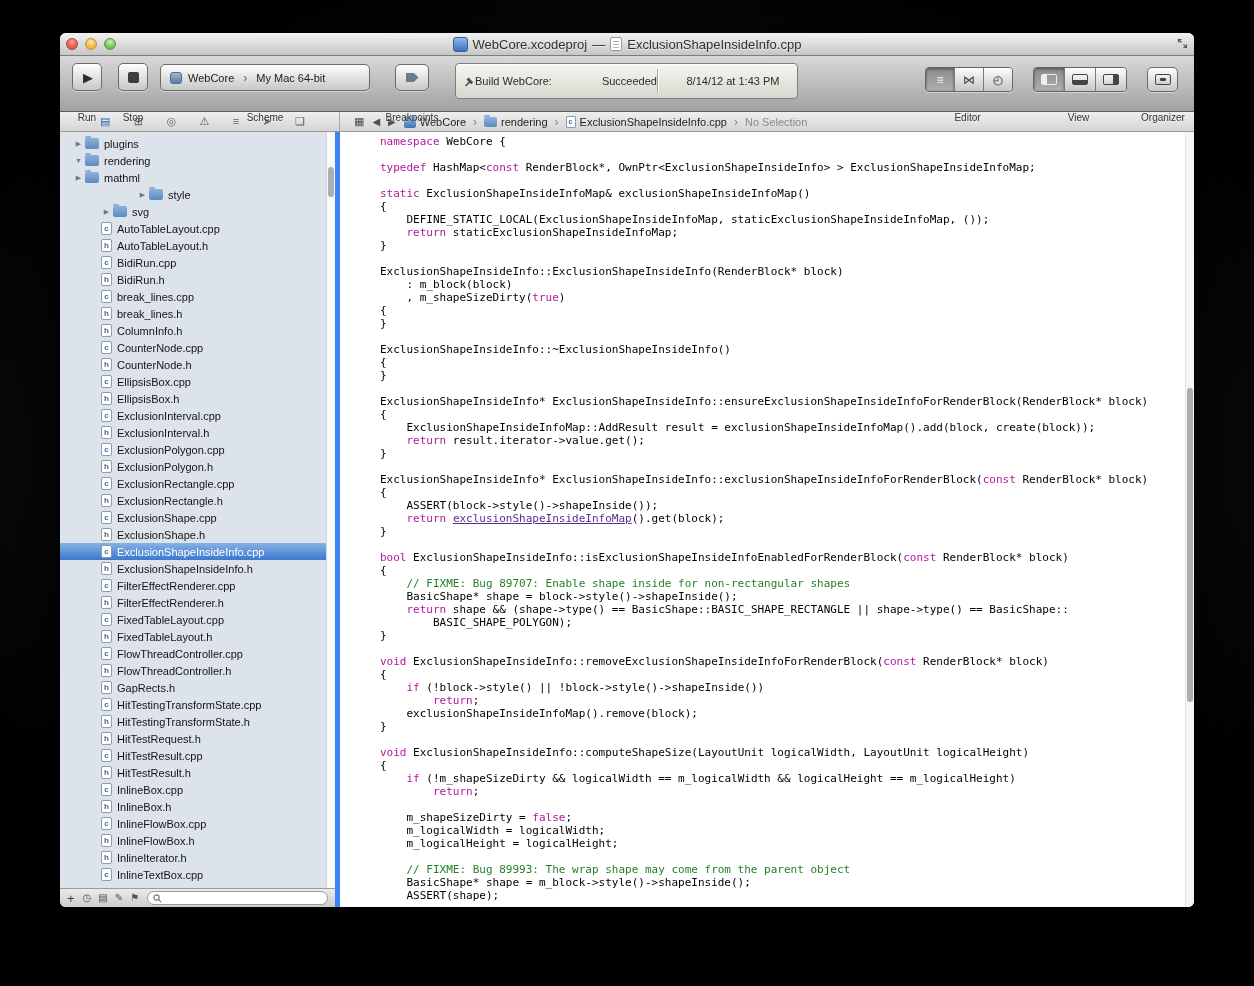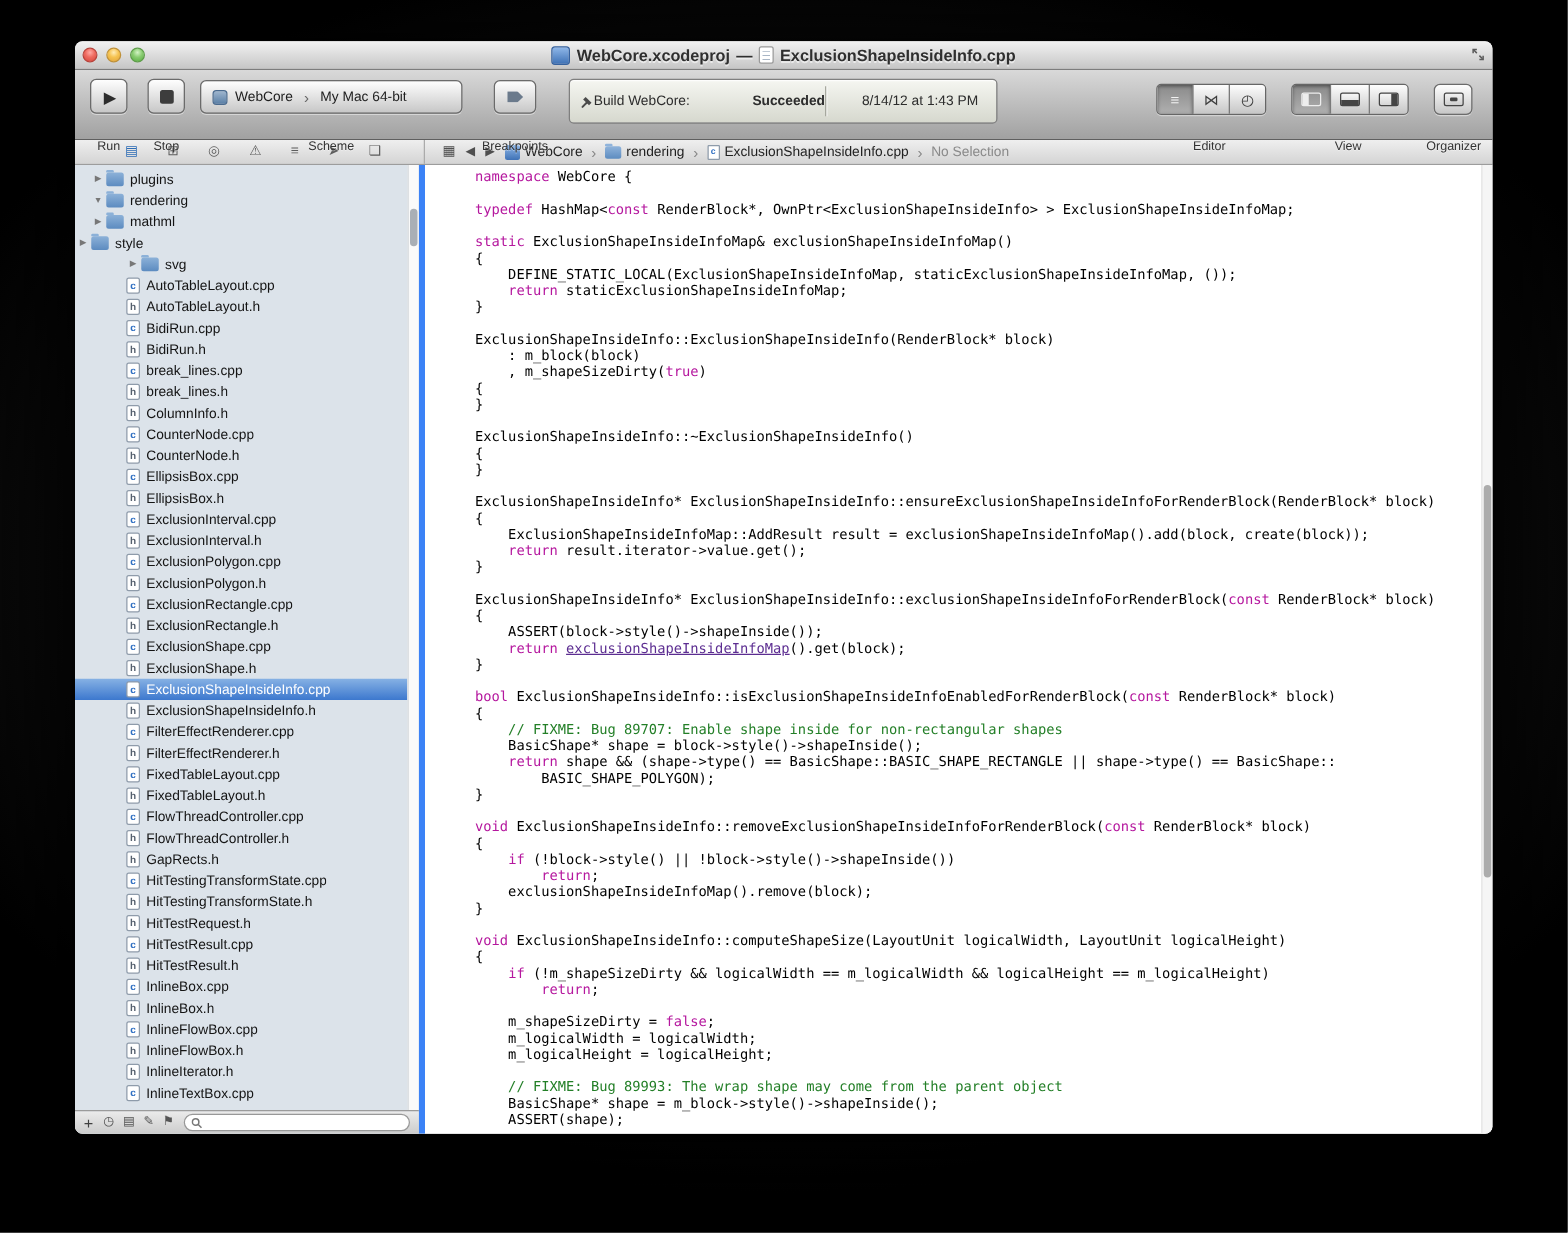--- a/index.html
+++ b/index.html
@@ -16,21 +16,21 @@
     box-shadow:0 25px 70px 22px rgba(0,0,0,.85), 0 0 2px rgba(0,0,0,.9);
   }
   
   .titlebar{position:relative;height:23px;box-sizing:border-box;border-bottom:1px solid #7d7d7d;
     background:linear-gradient(#F2F2F2,#C6C6C6);display:flex;align-items:center;justify-content:center;}
   .traffic{position:absolute;left:6px;top:5px;display:flex;gap:7px;}
   .light{width:12px;height:12px;border-radius:50%;box-sizing:border-box;}
   .light-red{background:radial-gradient(circle at 50% 30%, #FFA9A4 0%, #EE6A5F 45%, #D5463D 100%);border:1px solid #B8443C;}
   .light-yellow{background:radial-gradient(circle at 50% 30%, #FFEDB8 0%, #F6C350 45%, #DFA33D 100%);border:1px solid #BF9139;}
   .light-green{background:radial-gradient(circle at 50% 30%, #D2F2C4 0%, #88CC70 45%, #58AC42 100%);border:1px solid #5E9E4A;}
-  .title{display:flex;align-items:center;gap:5px;font-size:13px;color:#2f2f2f;text-shadow:0 1px 0 rgba(255,255,255,.55);font-weight:bold;}
+  .title{display:flex;align-items:center;gap:5px;font-size:13px;color:#2f2f2f;text-shadow:0 1px 0 rgba(255,255,255,.55);}
   .title-proj-icon{width:15px;height:15px;border-radius:3px;box-sizing:border-box;border:1px solid #35619E;
     background:linear-gradient(#8FB7E8,#3F72B6);}
   .title-doc-icon{width:12px;height:14px;background:#fff;border:1px solid #9a9a9a;border-radius:2px;box-sizing:border-box;position:relative;}
   .title-doc-icon::after{content:"";position:absolute;left:2px;right:2px;top:3px;height:7px;
     background:repeating-linear-gradient(to bottom,#A9B6C6 0 1px,transparent 1px 3px);}
   .fullscreen{position:absolute;right:6px;top:5px;line-height:0;}
   
   .toolbar{position:relative;height:56px;box-sizing:border-box;border-bottom:1px solid #5f5f5f;
     background:linear-gradient(#D9D9D9,#A1A1A1);}
   .tool-btn{position:absolute;background:linear-gradient(#FEFEFE,#C7C7C7);border:1px solid #6b6b6b;border-radius:5px;
@@ -42,21 +42,21 @@
     padding:0 9px;gap:6px;font-size:11px;color:#1d1d1d;}
   .scheme-icon{width:12px;height:12px;border-radius:3px;box-sizing:border-box;border:1px solid #4A6A8E;
     background:linear-gradient(#9FB6CE,#5A7FA6);flex:none;}
   .scheme-sep{color:#666;font-size:12px;margin:0 3px;}
   .bp-icon{width:13px;height:9px;background:#6B7A8C;clip-path:polygon(0 0,64% 0,100% 50%,64% 100%,0 100%);}
   .activity{position:absolute;left:395px;top:7px;width:343px;height:36px;border:1px solid #7f7f7f;border-radius:4px;
     background:linear-gradient(#F5F6F1,#D6D8CE);box-shadow:inset 0 1px 0 rgba(255,255,255,.8);
     display:flex;align-items:center;box-sizing:border-box;}
   .act-icon{margin-left:8px;flex:none;display:flex;line-height:0;}
   .act-msg{flex:1;text-align:center;font-size:11px;color:#2c2c2c;white-space:nowrap;}
-  .bold{font-weight:bold;margin-left:47px;}
+  .bold{font-weight:normal;margin-left:47px;}
   .act-div{width:1px;background:#A6A89E;box-shadow:1px 0 0 rgba(255,255,255,.7);height:24px;flex:none;}
   .act-time{width:150px;text-align:center;font-size:11px;color:#2c2c2c;flex:none;}
   .seg-wrap{position:absolute;display:flex;border:1px solid #666;border-radius:4px;overflow:hidden;
     box-shadow:0 1px 0 rgba(255,255,255,.4);}
   .seg{width:28px;height:23px;background:linear-gradient(#FDFDFD,#C6C6C6);border-right:1px solid #7a7a7a;
     display:flex;align-items:center;justify-content:center;color:#3f3f3f;font-size:12px;line-height:1;}
   .seg:last-child{border-right:none;}
   .seg.selected{background:linear-gradient(#8A8A8A,#B0B0B0);box-shadow:inset 0 1px 3px rgba(0,0,0,.45);color:#F2F2F2;}
   .seg-view .seg{width:30px;}
   .panel{width:16px;height:11px;border:1px solid #454545;border-radius:2px;position:relative;box-sizing:border-box;
@@ -276,21 +276,21 @@
           <div class="tree-row" style="padding-left: 12px;">
             <span class="disclosure">▼</span>
             <span class="tree-icon folder"></span>
             <span class="tree-label">rendering</span>
           </div>
           <div class="tree-row" style="padding-left: 12px;">
             <span class="disclosure">▶</span>
             <span class="tree-icon folder"></span>
             <span class="tree-label">mathml</span>
           </div>
-          <div class="tree-row" style="">
+          <div class="tree-row" style="padding-left: 28px; margin-left: 48px;">
             <span class="disclosure">▶</span>
             <span class="tree-icon folder"></span>
             <span class="tree-label">style</span>
           </div>
           <div class="tree-row" style="padding-left: 40px;">
             <span class="disclosure">▶</span>
             <span class="tree-icon folder"></span>
             <span class="tree-label">svg</span>
           </div>
           <div class="tree-row" style="padding-left: 28px;">

